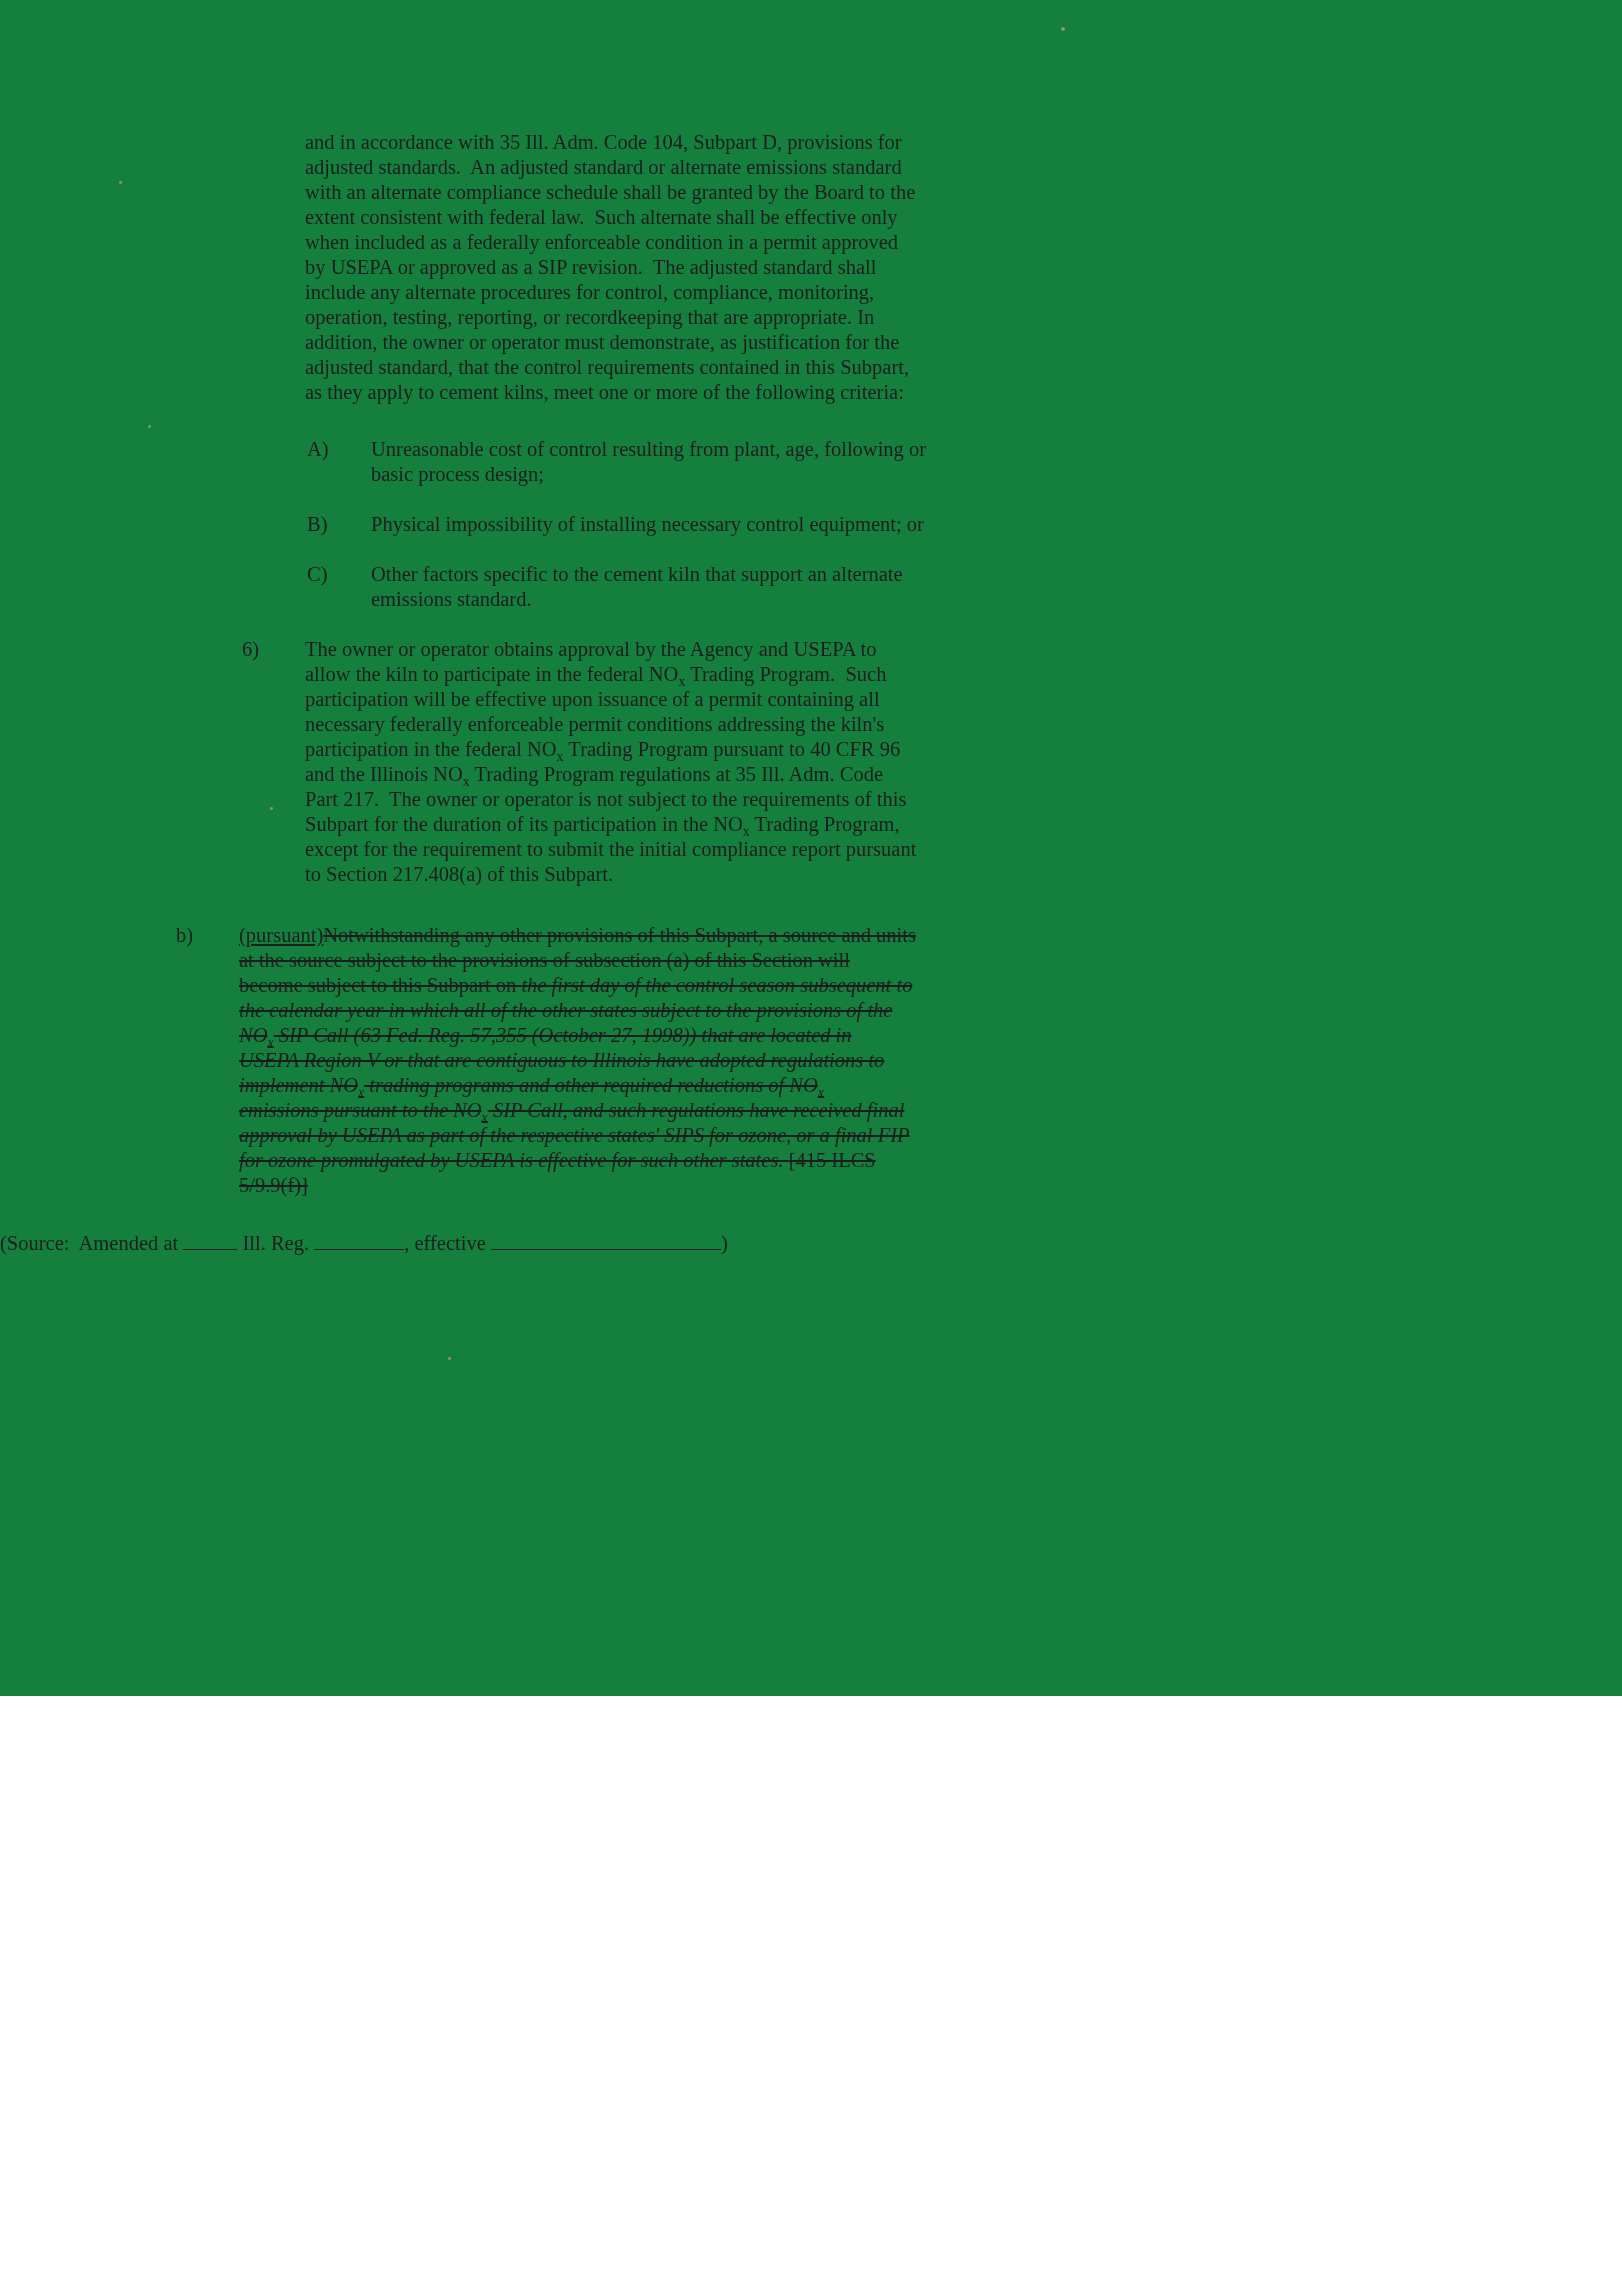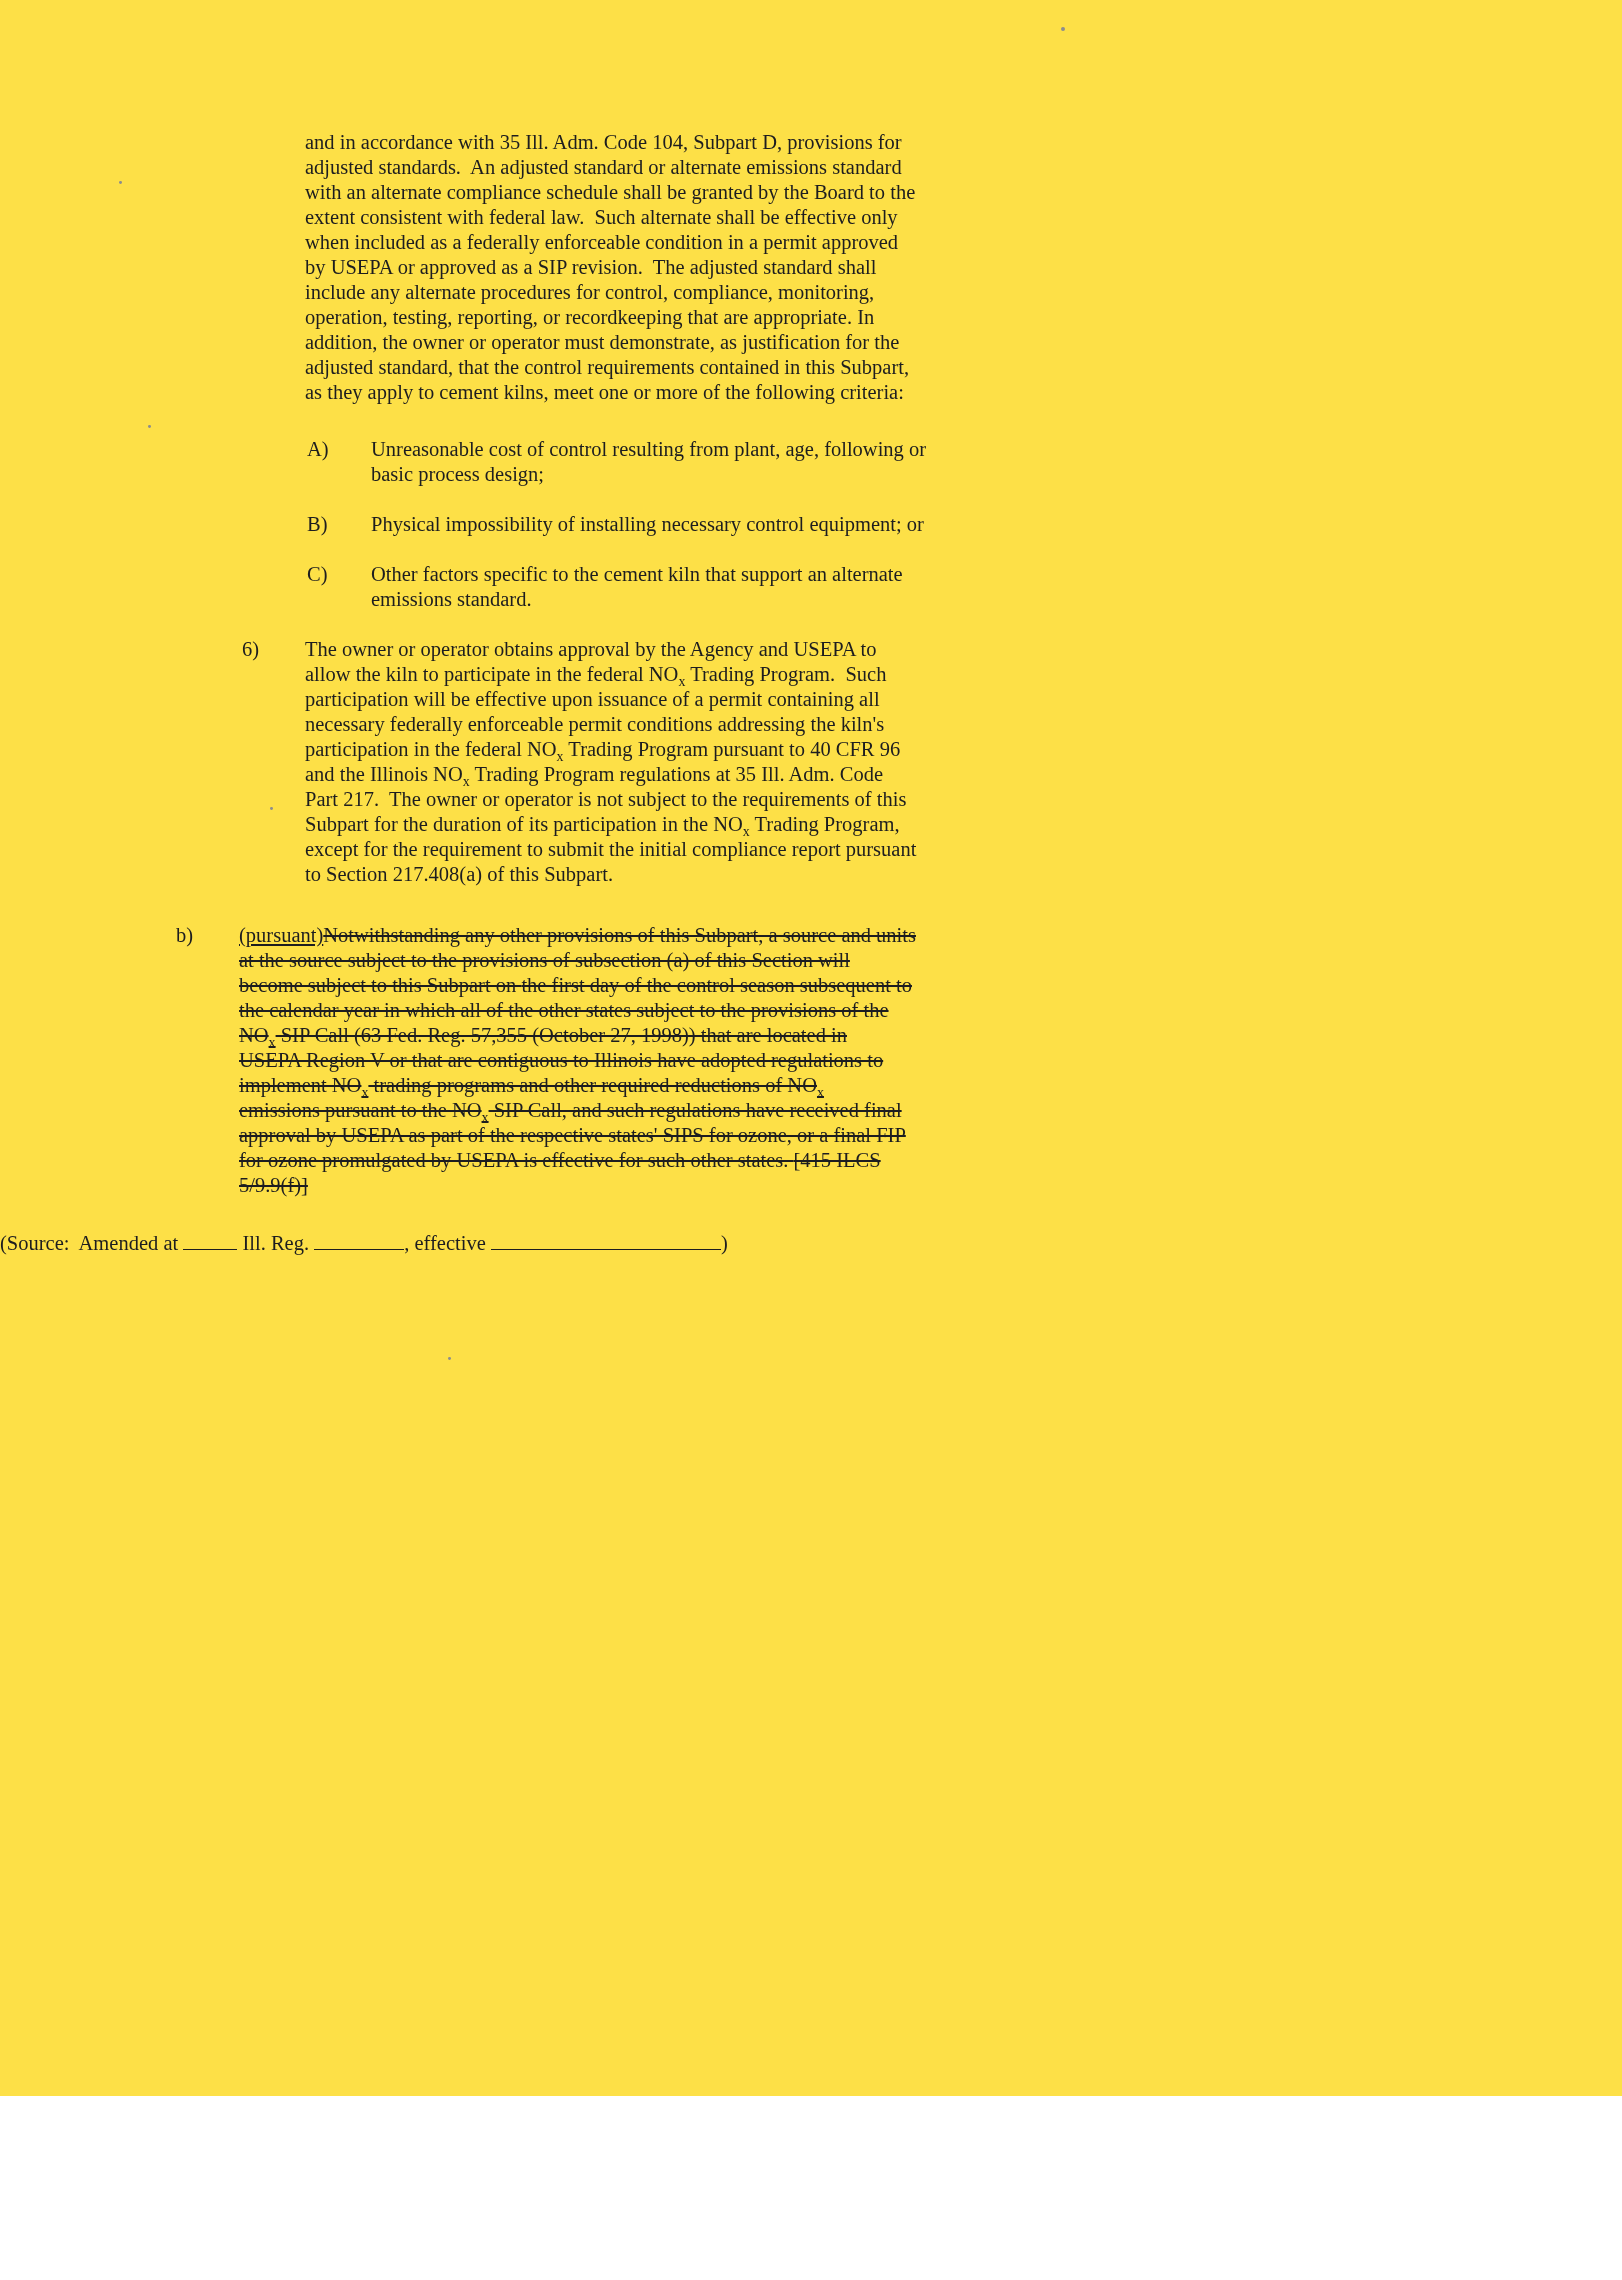--- a/index.html
+++ b/index.html
@@ -1,21 +1,21 @@
 <!DOCTYPE html>
 <html><head>
 <meta charset="utf-8">
 <style>
   * { margin:0; padding:0; box-sizing:border-box; }
   html,body { background:#ffffff; }
   .page {
     position:relative;
     width:1623px;
-    height:2096px;
-    background:#fde047;
+    height:1696px;
+    background:#15803d;
     font-family:"Liberation Serif","DejaVu Serif",serif;
     font-size:20.5px;
     line-height:25px;
     color:#1d1d1f;
     padding-top:130px;
     overflow:hidden;
   }
   .intro {
     margin:0 0 32px 305px;
     white-space:pre-wrap;
@@ -24,21 +24,21 @@
   .hang-label { flex:none; }
   .hang-text { white-space:pre-wrap; }
   .criteria { margin-left:307px; margin-bottom:25px; }
   .criteria .hang-label { width:64px; }
   .item-6 { margin-left:242px; margin-bottom:36px; }
   .item-6 .hang-label { width:63px; }
   .item-b { margin-left:176px; margin-bottom:33px; }
   .item-b .hang-label { width:63px; }
   .underlined { text-decoration:underline; }
   .struck { text-decoration:line-through; }
-  .italic { }
+  .italic { font-style:italic; }
   sub { font-size:0.68em; line-height:0; }
   .source-line { white-space:pre-wrap; }
   .blank { display:inline-block; border-bottom:1.6px solid #1d1d1f; vertical-align:baseline; }
   .blank-1 { width:54px; }
   .blank-2 { width:90px; }
   .blank-3 { width:230px; }
   .speck { position:absolute; background:#8d8d8d; border-radius:50%; }
 </style>
 </head>
 <body>

